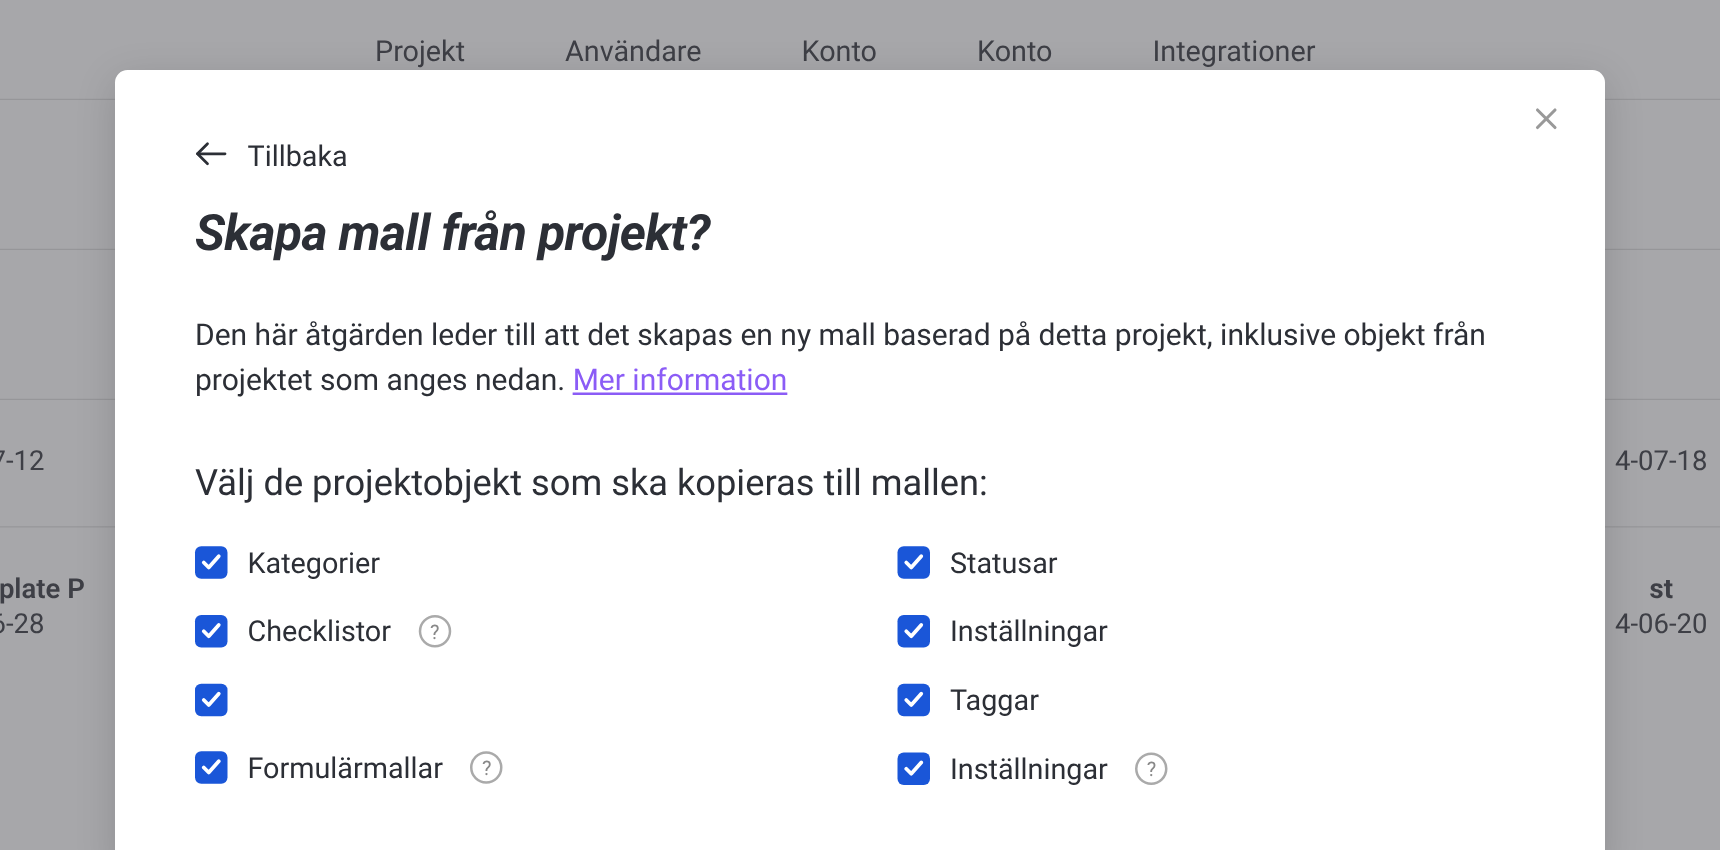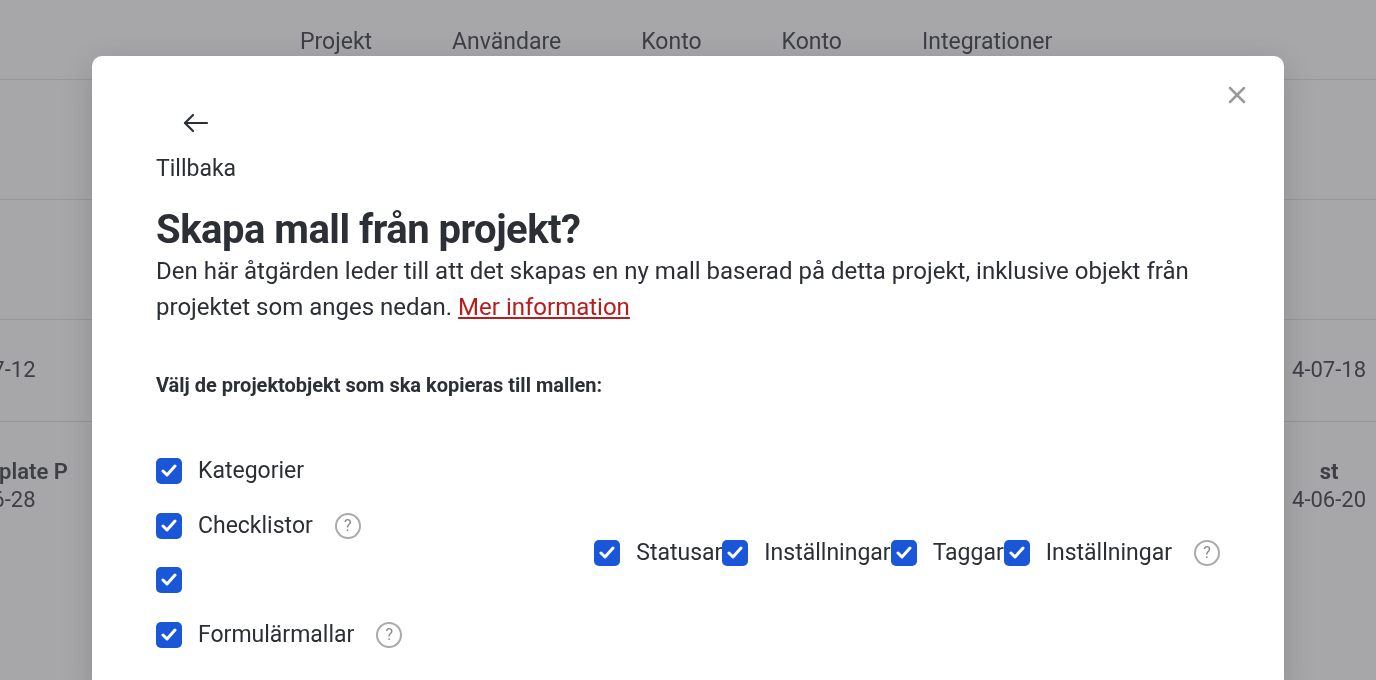--- a/index.html
+++ b/index.html
@@ -65,53 +65,53 @@
       justify-content: center;
     }
     .modal-back {
       display: inline-flex;
       align-items: center;
       gap: 16px;
       cursor: pointer;
       color: #2c2f36;
       font-size: 23px;
       margin-bottom: 24px;
-      flex-direction: column;
     }
     .modal-title {
       font-size: 40px;
       font-weight: 700;
       color: #2c2f36;
+      margin-bottom: 40px;
       letter-spacing: -0.5px;
+      font-style: italic;
     }
     .modal-desc {
       font-size: 24px;
       color: #2c2f36;
       line-height: 1.5;
       margin-bottom: 48px;
     }
     .modal-desc a {
-      color: #b91c1c;
+      color: #8b5cf6;
       text-decoration: underline;
     }
     .section-label {
-      font-size: 20px;
-      font-weight: 700;
-      color: #2c2f36;
-      margin-bottom: 60px;
+      font-size: 29px;
+      font-weight: 400;
+      color: #2c2f36;
+      margin-bottom: 33px;
     }
     .options {
       display: grid;
       grid-template-columns: 1fr 1fr;
       column-gap: 60px;
       row-gap: 28px;
     }
     .option {
       display: flex;
-      align-items: center;
       gap: 16px;
       font-size: 23px;
       color: #2c2f36;
       cursor: pointer;
     }
     .checkbox {
       width: 26px;
       height: 26px;
       border-radius: 5px;
       background: #1a56d8;
@@ -227,21 +227,21 @@
         <span class="checkbox">
             <svg width="16" height="14" viewBox="0 0 16 14" fill="none" stroke="#fff" stroke-width="3" stroke-linecap="round" stroke-linejoin="round">
               <polyline points="2,7 6,11 14,2"></polyline>
             </svg>
           </span>
         <span>Formulärmallar</span>
         <span class="help-icon">?</span>
       </label>
     </div>
 
-    <div style="display:flex;flex-direction:row;">
+    <div style="display:flex;flex-direction:column;gap:28px">
       <label class="option">
         <span class="checkbox">
             <svg width="16" height="14" viewBox="0 0 16 14" fill="none" stroke="#fff" stroke-width="3" stroke-linecap="round" stroke-linejoin="round">
               <polyline points="2,7 6,11 14,2"></polyline>
             </svg>
           </span>
         <span>Statusar</span>
       </label>
       <label class="option">
         <span class="checkbox">

